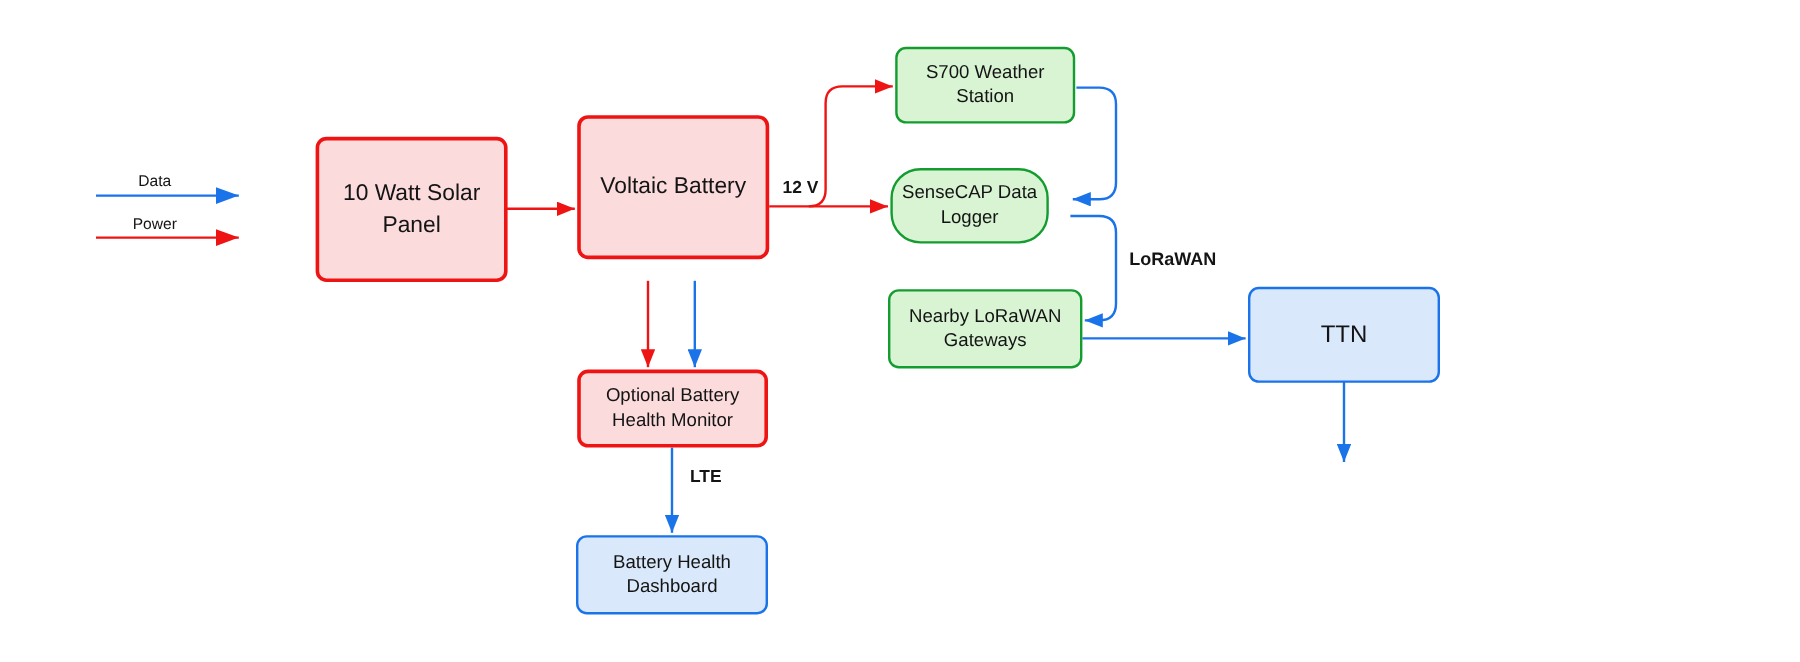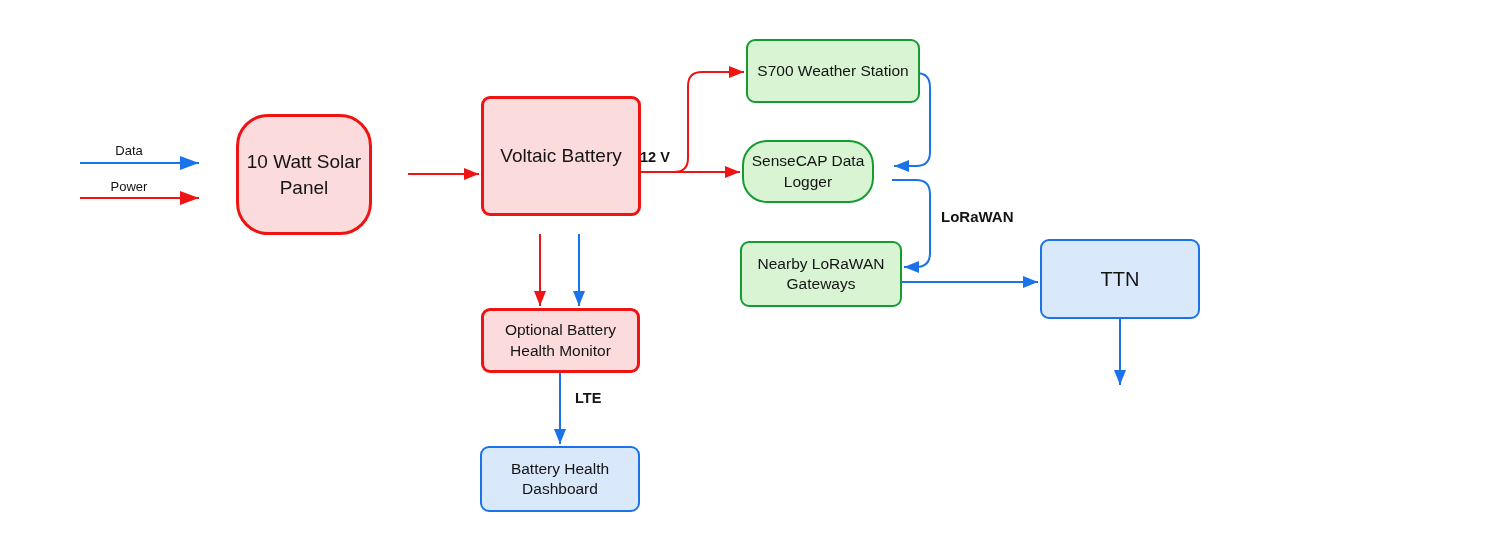--- a/index.html
+++ b/index.html
@@ -88,29 +88,29 @@
     <path class="e-blue" marker-end="url(#arrBlue)" d="M1120,312 L1120,385"></path>
 
     <path class="e-red" marker-end="url(#arrRed)" d="M540,234 L540,306"></path>
     <path class="e-blue" marker-end="url(#arrBlue)" d="M579,234 L579,306"></path>
     <path class="e-blue" marker-end="url(#arrBlue)" d="M560,373 L560,444"></path>
   </svg>
 
   <div class="legend-label" style="left:96px; top:143px;">Data</div>
   <div class="legend-label" style="left:96px; top:179px;">Power</div>
 
-  <div class="node node-red fs-lg" style="left:236px; top:114px; width:136px; height:121px;border-radius:32px;">
+  <div class="node node-red fs-lg" style="left:263px; top:114px; width:160px; height:121px;">
     <span>10 Watt Solar Panel</span>
   </div>
 
   <div class="node node-red fs-lg" style="left:481px; top:96px; width:160px; height:120px;">
     <span>Voltaic Battery</span>
   </div>
 
-  <div class="node node-green fs-sm" style="left:746px; top:39px; width:174px; height:64px;">
+  <div class="node node-green fs-sm" style="left:746px; top:39px; width:150px; height:64px;">
     <span>S700 Weather Station</span>
   </div>
 
   <div class="node node-green fs-sm" style="left:742px; top:140px; width:132px; height:63px;border-radius:25px;">
     <span>SenseCAP Data Logger</span>
   </div>
 
   <div class="node node-green fs-sm" style="left:740px; top:241px; width:162px; height:66px;">
     <span>Nearby LoRaWAN Gateways</span>
   </div>
@@ -121,17 +121,17 @@
 
 
   <div class="node node-blue fs-sm" style="left:480px; top:446px; width:160px; height:66px;">
     <span>Battery Health Dashboard</span>
   </div>
 
   <div class="node node-red fs-sm" style="left:481px; top:308px; width:159px; height:65px;">
     <span>Optional Battery Health Monitor</span>
   </div>
 
-  <div class="edge-label" style="left:640px; top:149px; width:42px; text-align:left;">12 V</div>
+  <div class="edge-label" style="left:640px; top:149px; width:42px; text-align:right;">12 V</div>
   <div class="edge-label" style="left:941px; top:208px; font-size:15px;">LoRaWAN</div>
   <div class="edge-label" style="left:575px; top:390px;">LTE</div>
 
 </div>
 
 </body></html>

